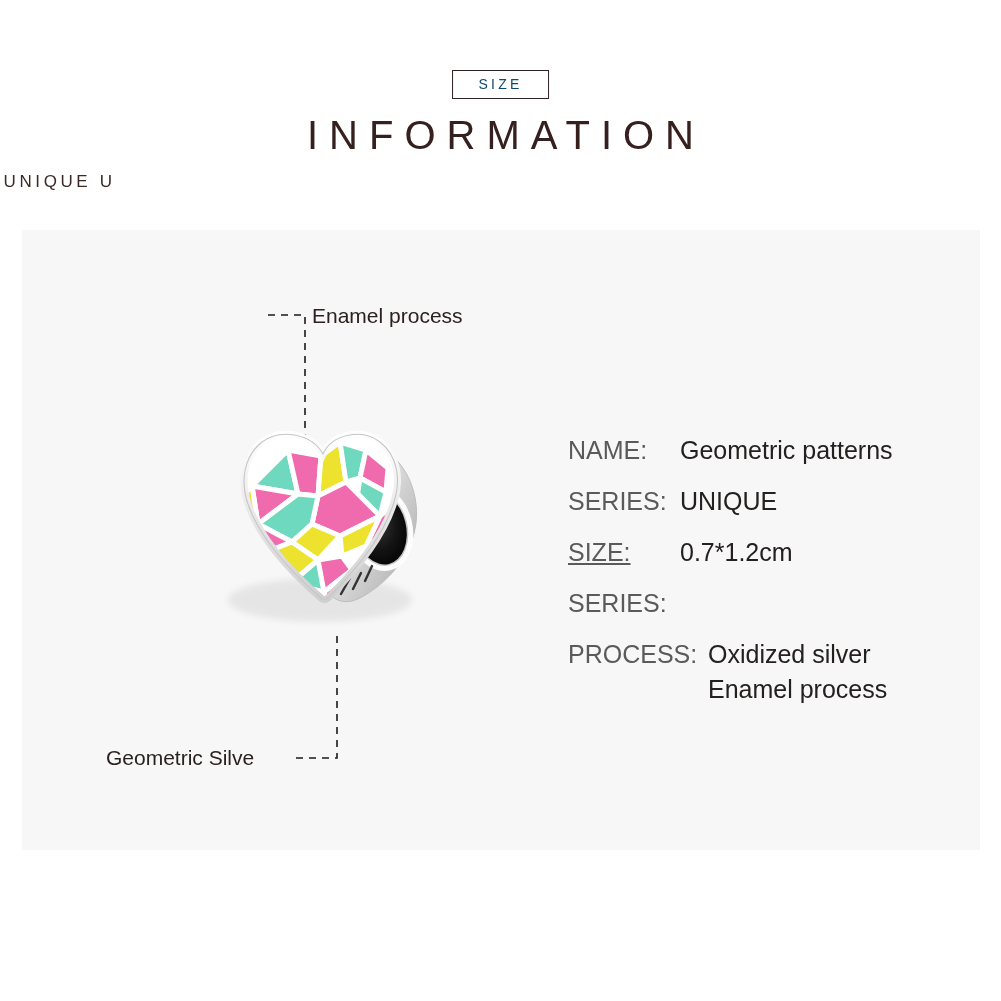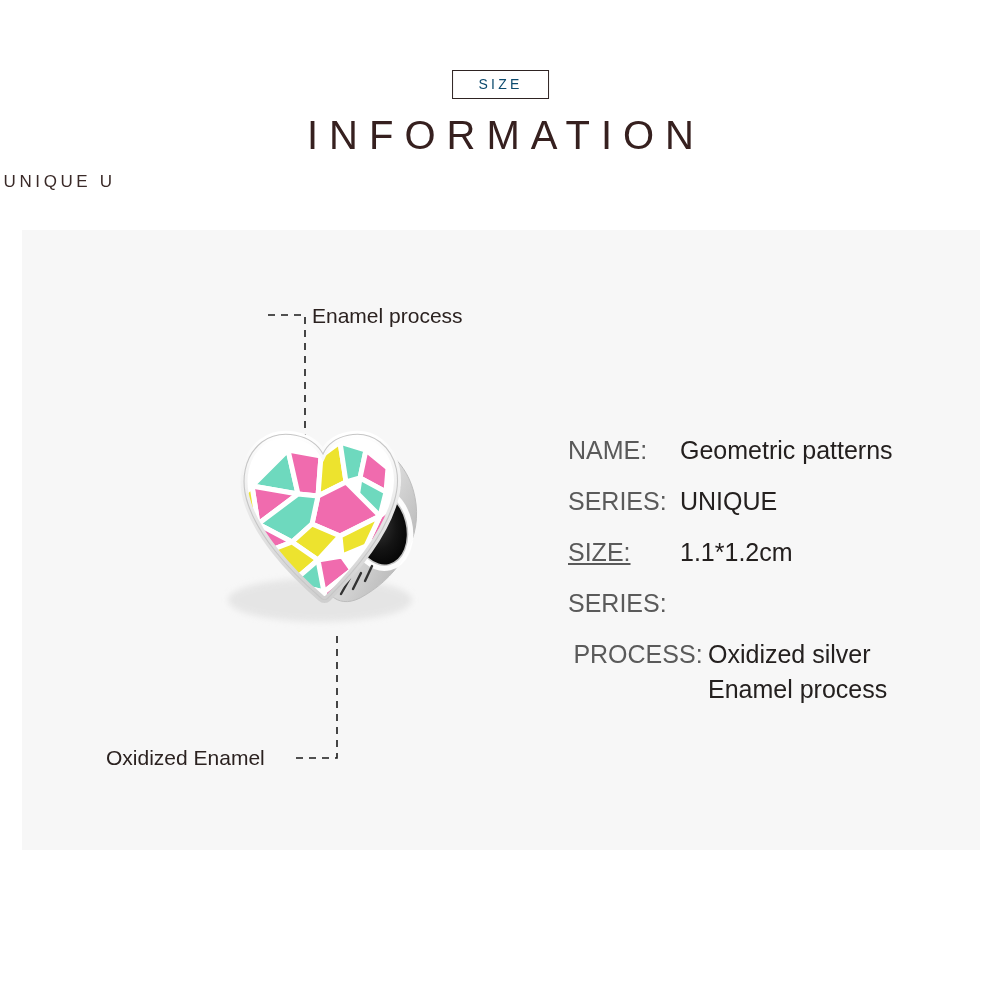--- a/index.html
+++ b/index.html
@@ -135,21 +135,21 @@
   .spec-value {
     font-size: 25px;
     color: #24201f;
     font-weight: 400;
     flex: 0 0 auto;
   }
   .spec-row.name .spec-label      { width: 112px; }
   .spec-row.series .spec-label    { width: 112px; }
   .spec-row.size .spec-label      { width: 112px; text-decoration: underline; }
   .spec-row.metal .spec-label     { width: 112px; }
-  .spec-row.process .spec-label   { width: 140px; text-align: center; }
+  .spec-row.process .spec-label   { width: 140px; }
   .spec-process-wrap { display: flex; flex-direction: column; }
   .spec-process-wrap .spec-value + .spec-value { margin-top: 6px; }
 </style>
 </head>
 <body>
 
 <div class="header">
 
   <div class="size-badge">
     <div class="size-badge-label">SIZE</div>
@@ -163,21 +163,21 @@
 <div class="panel"></div>
 
 <svg class="leader" viewBox="0 0 1001 1001" xmlns="http://www.w3.org/2000/svg">
 
   <path d="M268,315 L305,315 L305,492" fill="none" stroke="#1a1a1a" stroke-width="1.6" stroke-dasharray="7,6" stroke-linecap="butt"></path>
 
   <path d="M296,758 L337,758 L337,632" fill="none" stroke="#1a1a1a" stroke-width="1.6" stroke-dasharray="7,6" stroke-linecap="butt"></path>
 </svg>
 
 <div class="callout-top-label">Enamel process</div>
-<div class="callout-bottom-label">Oxidized Enamel</div>
+<div class="callout-bottom-label">Geometric Silve</div>
 
 <div class="figure">
   <svg width="290" height="250" viewBox="0 0 290 250" xmlns="http://www.w3.org/2000/svg">
     <defs>
       <radialGradient id="holeGrad" cx="45%" cy="40%" r="70%">
         <stop offset="0%" stop-color="#3a3a3a"></stop>
         <stop offset="55%" stop-color="#141414"></stop>
         <stop offset="100%" stop-color="#000000"></stop>
       </radialGradient>
       <linearGradient id="silverSide" x1="0" y1="0" x2="1" y2="1">
@@ -305,21 +305,21 @@
     <span class="spec-value">Geometric patterns</span>
   </div>
 
   <div class="spec-row series">
     <span class="spec-label">SERIES:</span>
     <span class="spec-value">UNIQUE</span>
   </div>
 
   <div class="spec-row size">
     <span class="spec-label">SIZE:</span>
-    <span class="spec-value">1.1*1.2cm</span>
+    <span class="spec-value">0.7*1.2cm</span>
   </div>
 
   <div class="spec-row metal">
     <span class="spec-label">SERIES:</span>
   </div>
 
   <div class="spec-row process">
     <span class="spec-label">PROCESS:</span>
     <span class="spec-process-wrap">
       <span class="spec-value">Oxidized silver</span>

